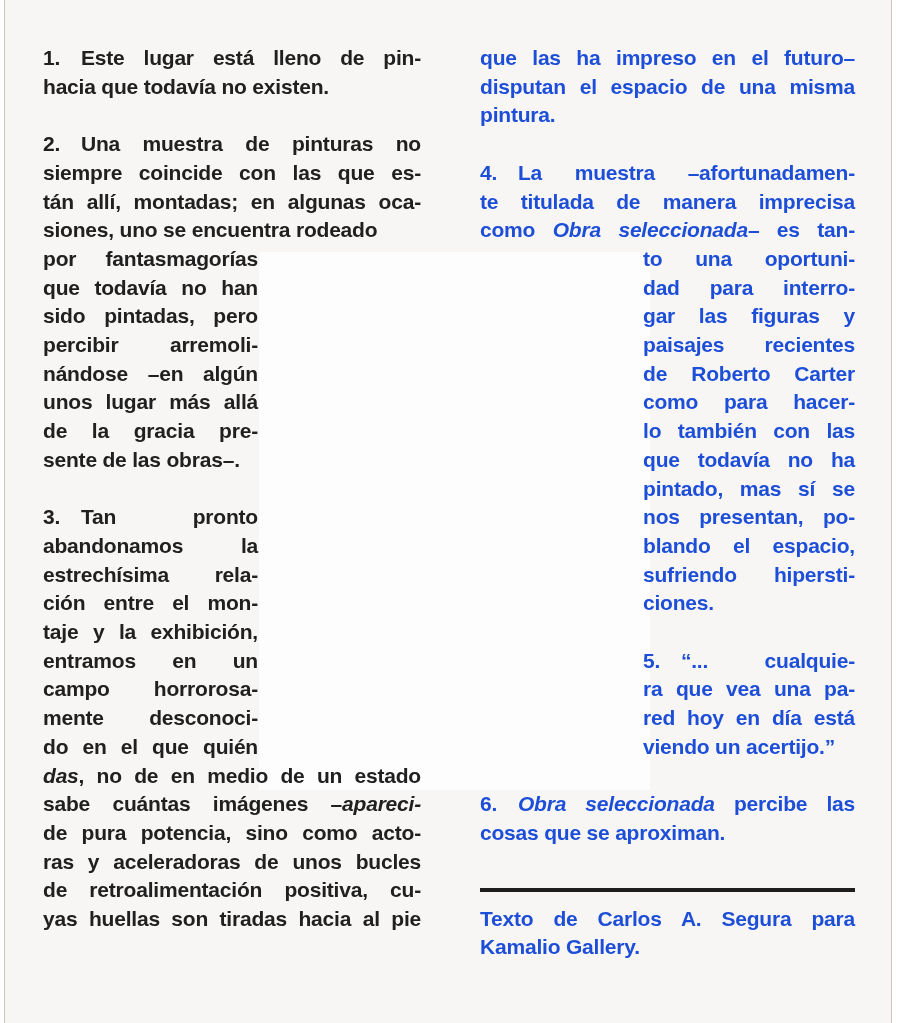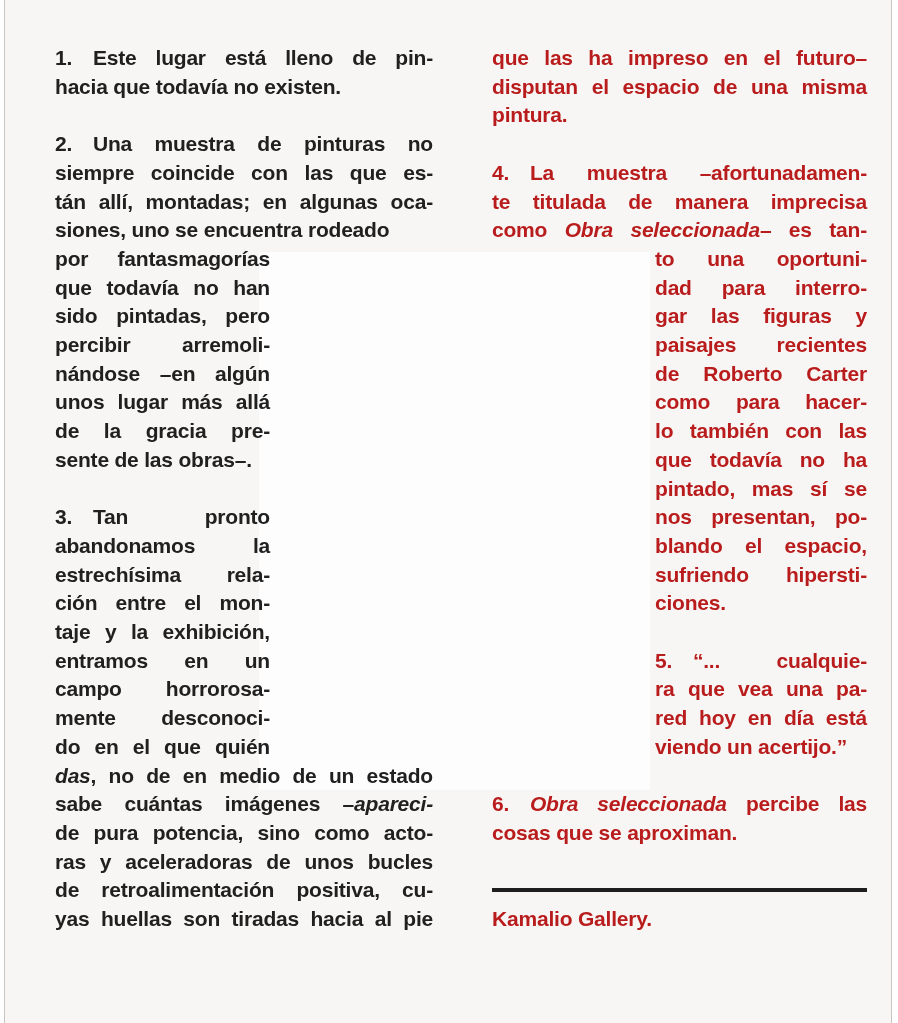--- a/index.html
+++ b/index.html
@@ -14,21 +14,21 @@
   }
   .whiterect{
     position:absolute;left:254px;top:252px;width:391px;height:538px;
     background:#fdfdfd;
   }
   .col{
     position:absolute;top:44px;
     font-size:21px;font-weight:700;color:#202020;
     line-height:28.7px;letter-spacing:-0.2px;
   }
-  .col-left{left:50px;width:378px;}
+  .col-left{left:38px;width:378px;}
   .col-right{left:475px;width:375px;}
   .seg{overflow:visible;}
   .seg.narrow-left{width:215px;}
   .seg.narrow-right{width:212px;margin-left:163px;}
   .line{
     text-align:justify;text-align-last:justify;
     word-spacing:normal;
   }
   .line.end{text-align-last:left;}
   .gap{height:28.7px;}
@@ -76,21 +76,21 @@
       </div>
       <div class="seg full">
         <div class="line"><i>das</i><span>, no de en medio de un estado</span></div>
         <div class="line"><span>sabe cuántas imágenes –</span><i>apareci-</i></div>
         <div class="line"><span>de pura potencia, sino como acto-</span></div>
         <div class="line"><span>ras y aceleradoras de unos bucles</span></div>
         <div class="line"><span>de retroalimentación positiva, cu-</span></div>
         <div class="line"><span>yas huellas son tiradas hacia al pie</span></div>
       </div>
     </div>
-  <div class="col col-right" style="color: #b91c1c; margin-left: 12px;">
+  <div class="col col-right" style="color: #1d4ed8;">
       <div class="seg full">
         <div class="line"><span>que las ha impreso en el futuro–</span></div>
         <div class="line"><span>disputan el espacio de una misma</span></div>
         <div class="line end"><span>pintura.</span></div>
       </div>
       <div class="gap"></div>
       <div class="seg full">
         <div class="line"><span>4. La muestra –afortunadamen-</span></div>
         <div class="line"><span>te titulada de manera imprecisa</span></div>
         <div class="line"><span>como </span><i>Obra seleccionada</i><span>– es tan-</span></div>
@@ -117,16 +117,17 @@
         <div class="line"><span>red hoy en día está</span></div>
         <div class="line end"><span>viendo un acertijo.”</span></div>
       </div>
       <div class="gap"></div>
       <div class="seg full">
         <div class="line"><span>6. </span><i>Obra seleccionada</i><span> percibe las</span></div>
         <div class="line end"><span>cosas que se aproximan.</span></div>
       </div>
       <div class="rule" style="background: rgb(30, 30, 30);"></div>
       <div class="seg full">
+        <div class="line"><span>Texto de Carlos A. Segura para</span></div>
         <div class="line end"><span>Kamalio Gallery.</span></div>
       </div>
     </div>
 </div>
 
 </body></html>

